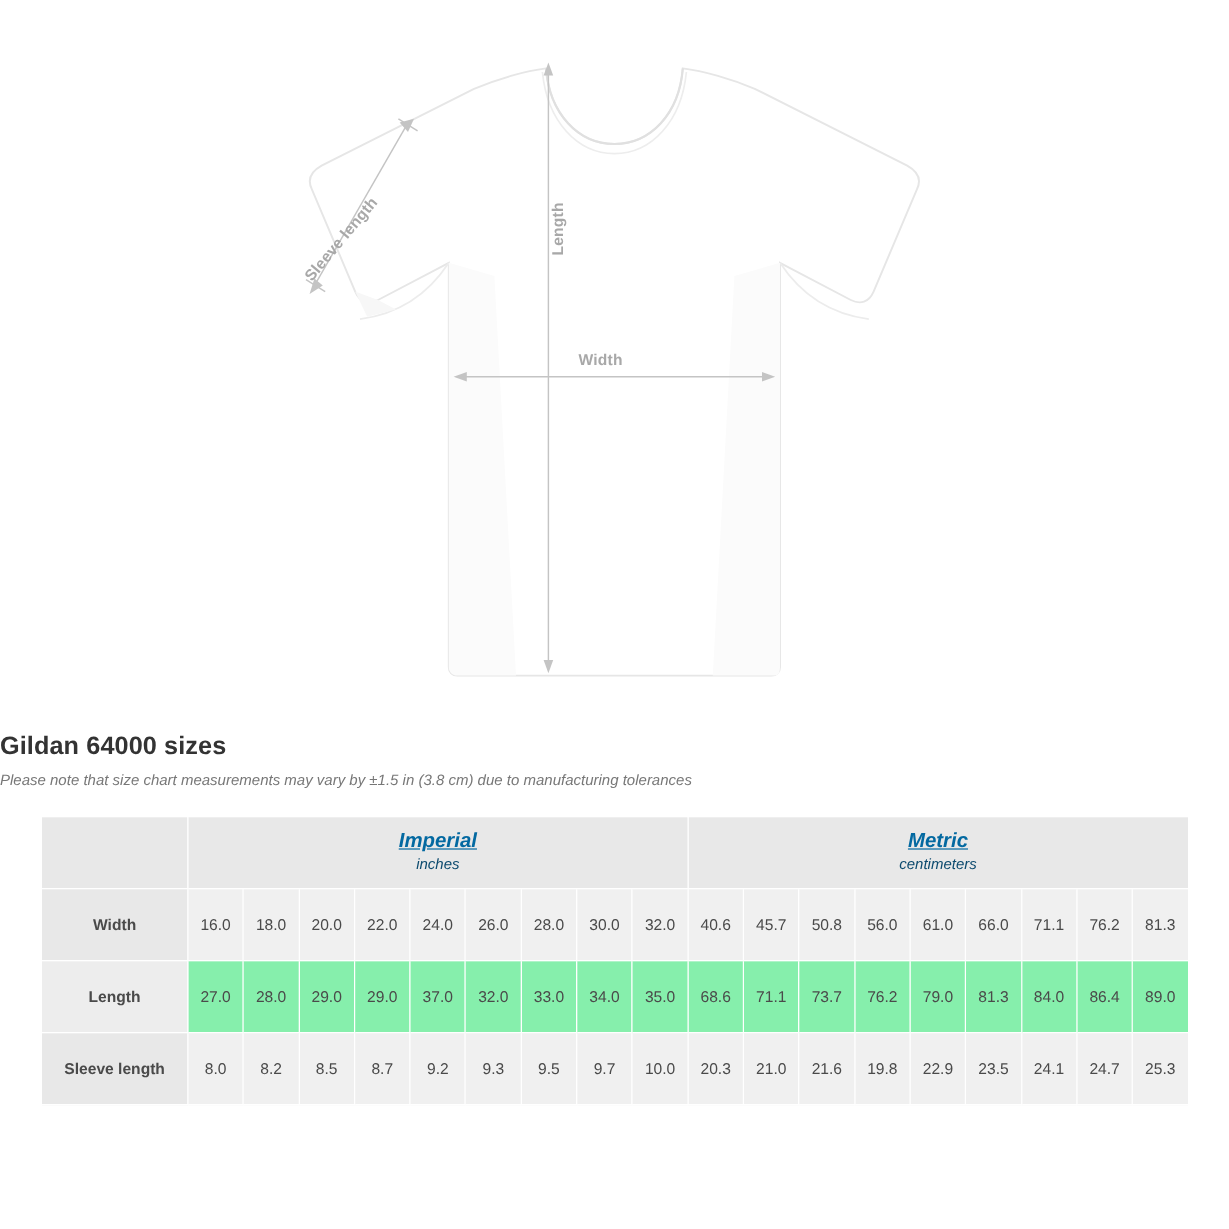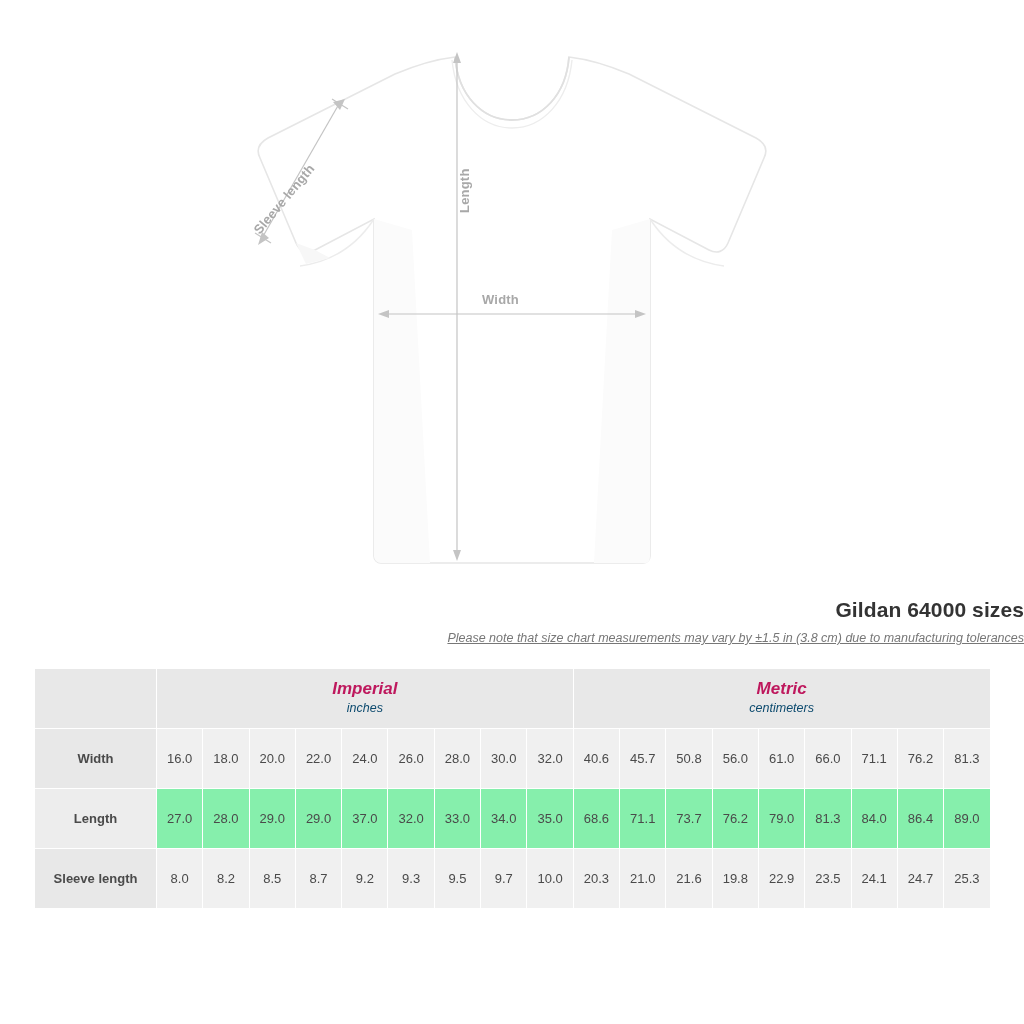--- a/index.html
+++ b/index.html
@@ -55,36 +55,35 @@
   }
   .dim-label.sleeve-label {
     left: 262px;
     top: 222px;
     transform: rotate(-50deg);
     transform-origin: left bottom;
   }
 
   
   .title-block {
-    text-align: right;
-    margin-top: 8px;
+    text-align: left;
+    margin-top: 20px;
   }
   .chart-title {
     font-size: 21px;
     font-weight: bold;
     color: #333333;
     margin: 0;
     letter-spacing: 0.1px;
   }
   .chart-note {
     font-size: 12.5px;
     font-style: italic;
     color: #777777;
     margin: 9px 0 0 0;
-    text-decoration: underline;
   }
 
   
   .table-wrap {
     margin: 23px 34px 0 34px;
   }
   table.size-table {
     border-collapse: collapse;
     width: 956px;
     table-layout: fixed;
@@ -101,23 +100,24 @@
 
   
   .unit-cell {
     background: #e8e8e8;
     height: 74px;
   }
   .unit-name {
     font-size: 17px;
     font-style: italic;
     font-weight: bold;
-    color: #be185d;
+    color: #0369a1;
     display: block;
     line-height: 1.15;
+    text-decoration: underline;
   }
   .unit-sub {
     font-size: 12.5px;
     font-style: italic;
     color: #0c4a6e;
     display: block;
     line-height: 1.6;
   }
   .corner-cell {
     background: #e8e8e8;

